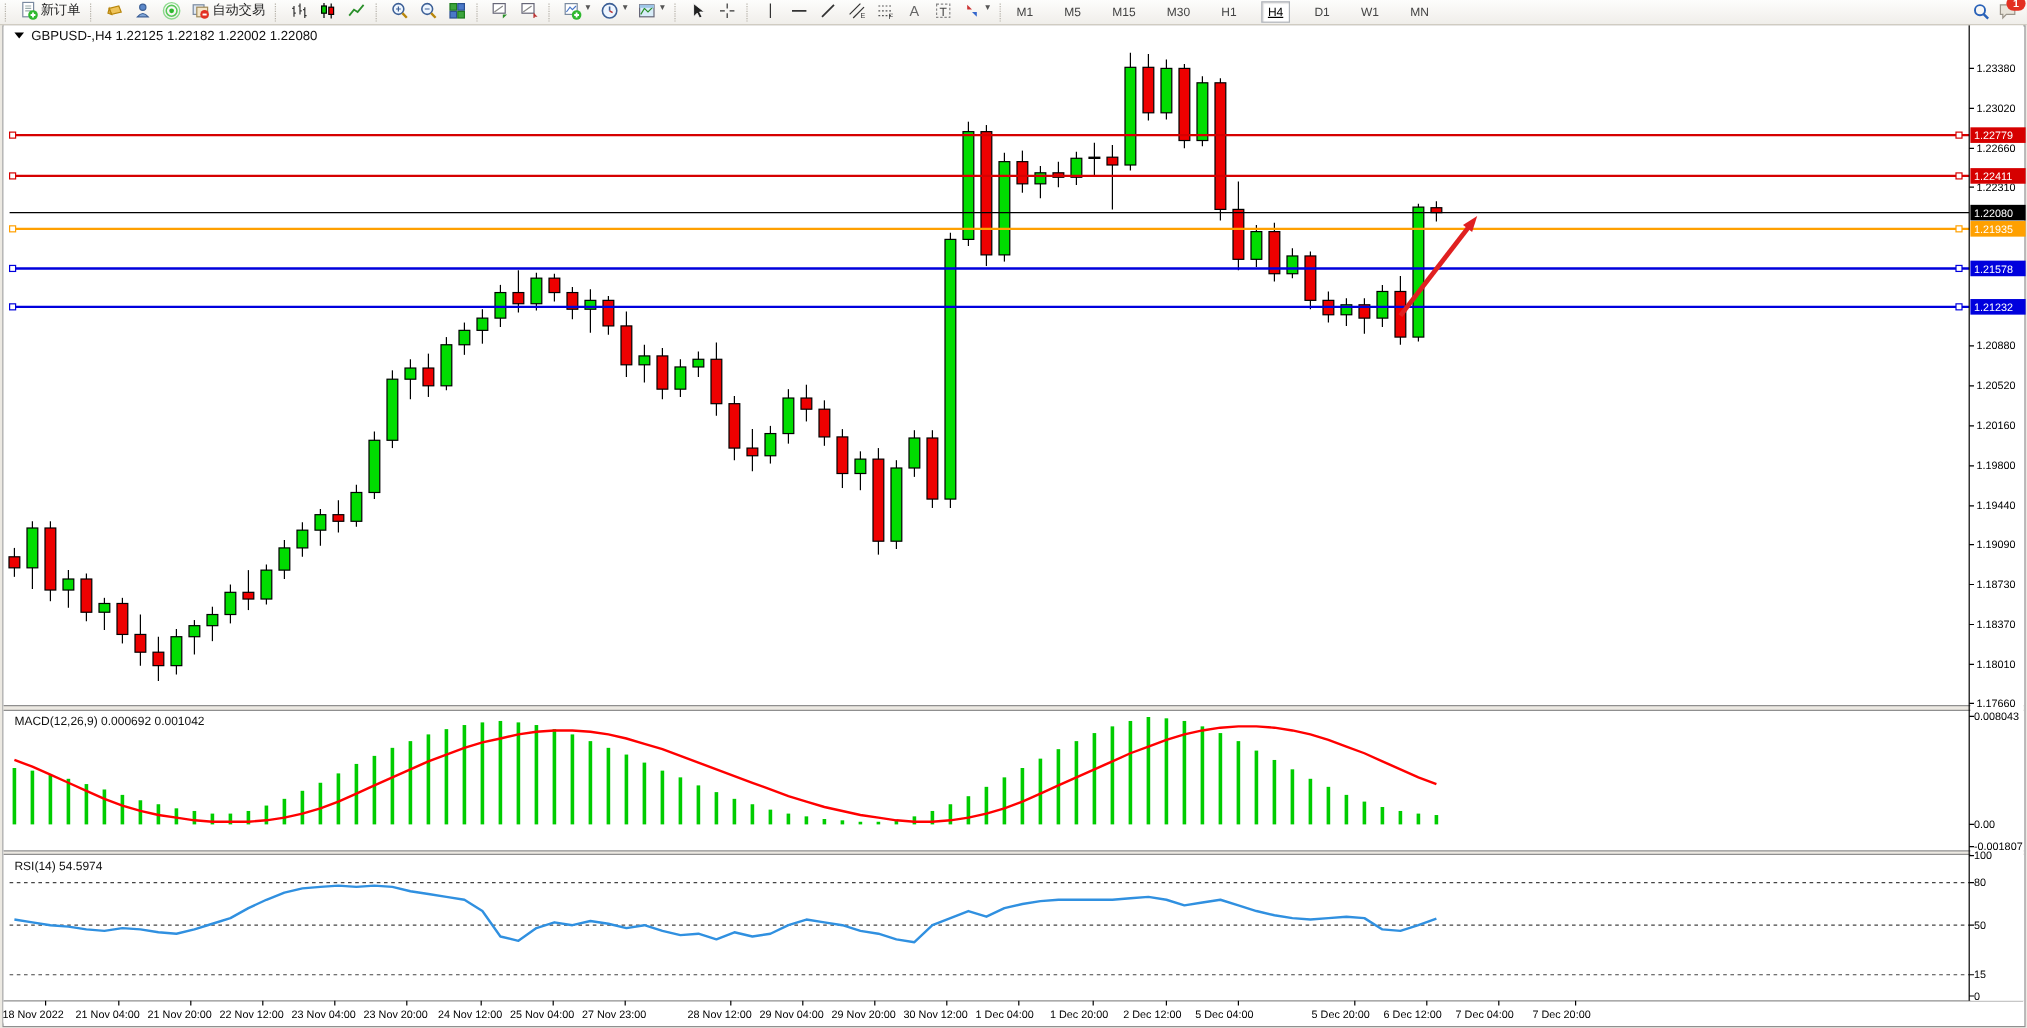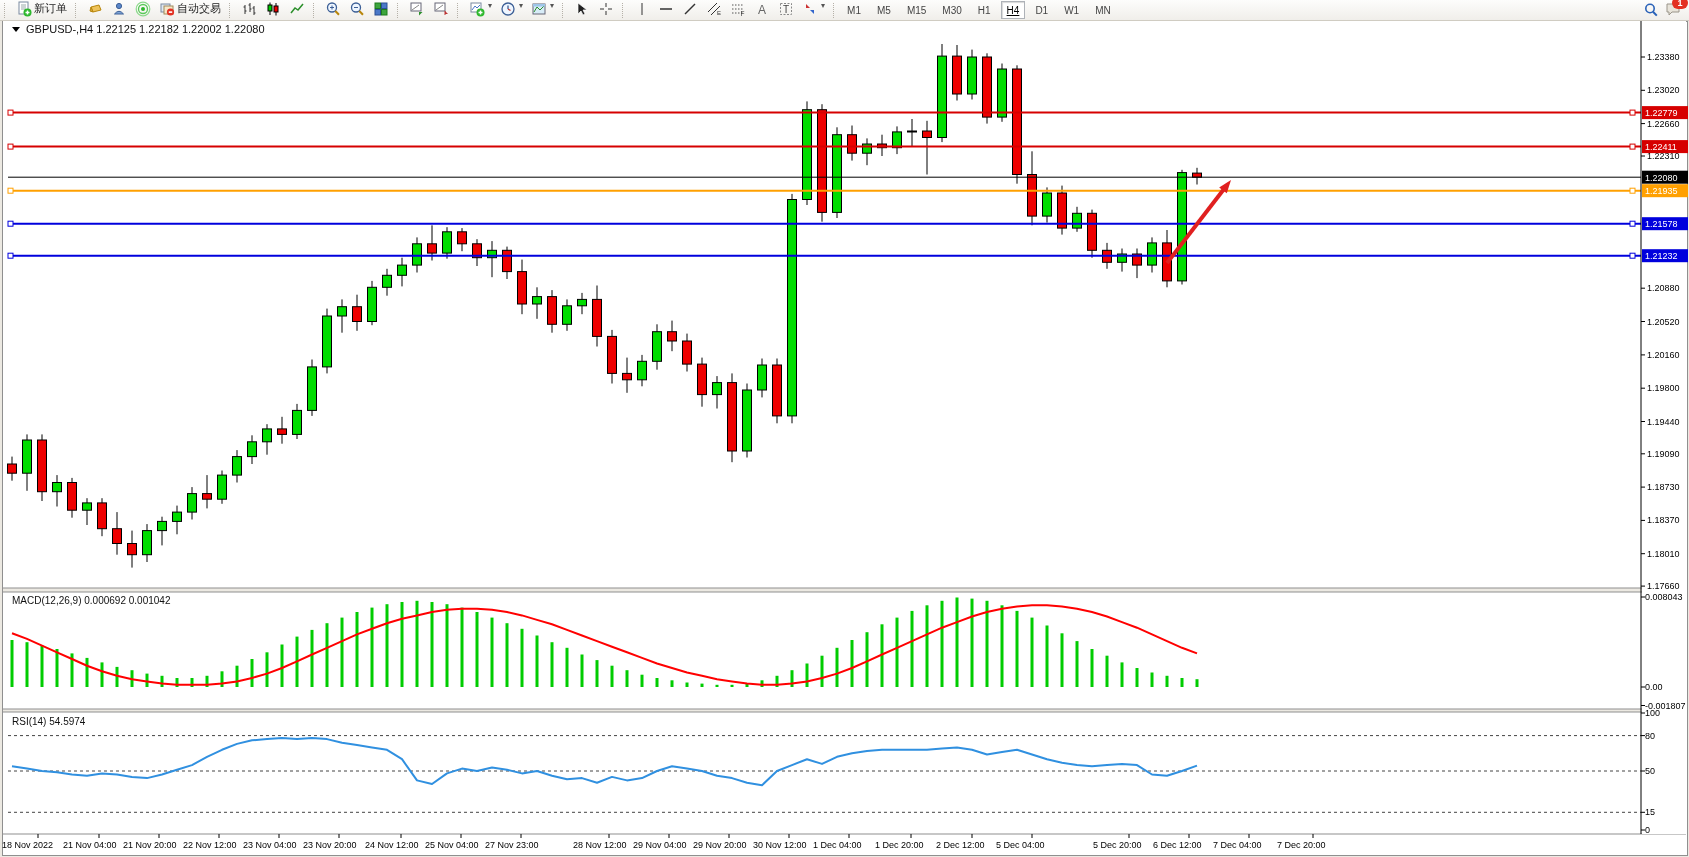--- a/index.html
+++ b/index.html
@@ -280,21 +280,21 @@
     <span class="icon16">
       <svg width="16" height="16">
           <polygon points="4,3 8,7 4,7" fill="#c33"></polygon>
           <polygon points="12,13 8,9 12,9" fill="#36c"></polygon>
         </svg>
     </span>
     <span class="dd">▾</span>
   </div>
 
   <span class="tb-sep"></span>
-  <div id="tf-group" style="display:flex;align-items:center;gap:4px;">
+  <div id="tf-group" style="display:flex;align-items:center;gap:14px;">
     <div class="tf-btn">M1</div>
     <div class="tf-btn">M5</div>
     <div class="tf-btn">M15</div>
     <div class="tf-btn">M30</div>
     <div class="tf-btn">H1</div>
     <div class="tf-btn active">H4</div>
     <div class="tf-btn">D1</div>
     <div class="tf-btn">W1</div>
     <div class="tf-btn">MN</div>
   </div>

